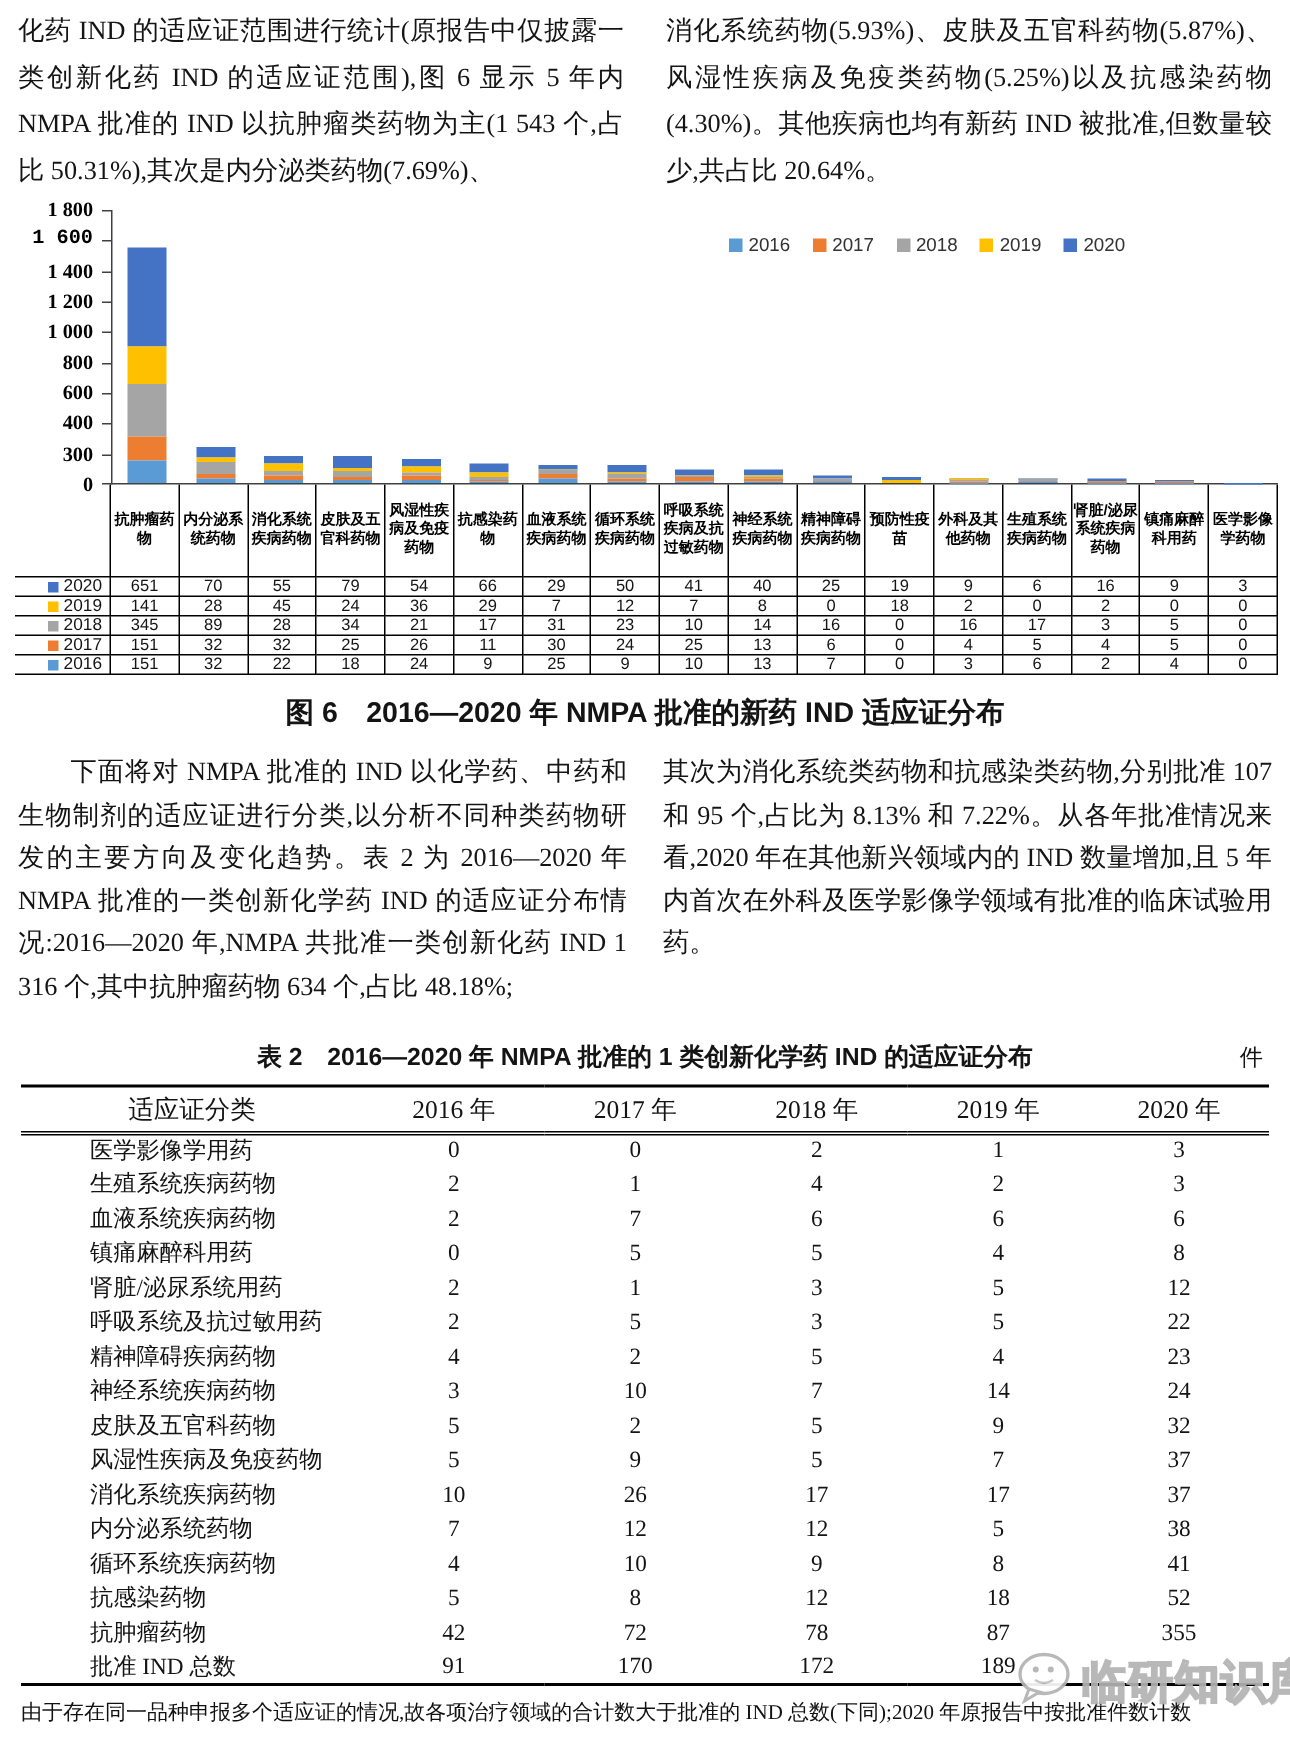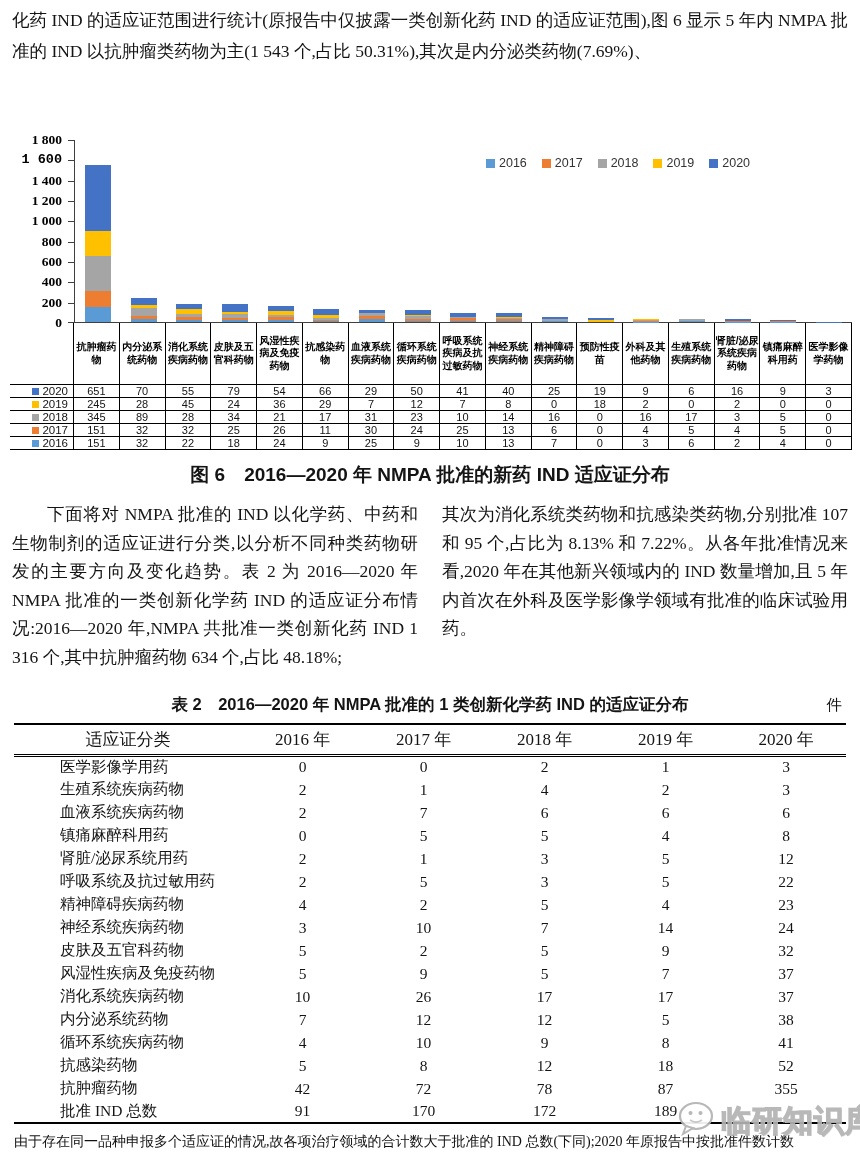--- a/index.html
+++ b/index.html
@@ -72,20 +72,21 @@
   .wm-text { font-family:"Liberation Sans","DejaVu Sans",sans-serif;
     font-weight:bold; font-size:30px; letter-spacing:1px; white-space:nowrap;
     color:#f2f2f2; -webkit-text-stroke:1.3px #b2b2b2;
     text-shadow:1px 1px 0 #d9d9d9; }
 </style>
 </head>
 <body>
 
 <div class="twocol intro">
   <div class="col">化药 IND 的适应证范围进行统计(原报告中仅披露一类创新化药 IND 的适应证范围),图 6 显示 5 年内 NMPA 批准的 IND 以抗肿瘤类药物为主(1 543 个,占比 50.31%),其次是内分泌类药物(7.69%)、</div>
+  <div class="col">消化系统药物(5.93%)、皮肤及五官科药物(5.87%)、风湿性疾病及免疫类药物(5.25%)以及抗感染药物(4.30%)。其他疾病也均有新药 IND 被批准,但数量较少,共占比 20.64%。</div>
 </div>
 
 <div class="chart-wrap">
   <div class="legend" id="legend">
       <div class="lg-item">
         <div class="sw" style="background: rgb(91, 155, 213);"></div>
         <div>2016</div>
       </div>
       <div class="lg-item">
         <div class="sw" style="background: rgb(237, 125, 49);"></div>
@@ -115,21 +116,21 @@
         <div class="ytick" style="top: 53px;">1 200</div>
         <div class="ymark" style="top: 61px;"></div>
         <div class="ytick" style="top: 73.3333px;">1 000</div>
         <div class="ymark" style="top: 81.3333px;"></div>
         <div class="ytick" style="top: 93.6667px;">800</div>
         <div class="ymark" style="top: 101.667px;"></div>
         <div class="ytick" style="top: 114px;">600</div>
         <div class="ymark" style="top: 122px;"></div>
         <div class="ytick" style="top: 134.333px;">400</div>
         <div class="ymark" style="top: 142.333px;"></div>
-        <div class="ytick" style="top: 154.667px;">200</div>
+        <div class="ytick" style="top: 154.667px;">300</div>
         <div class="ymark" style="top: 162.667px;"></div>
         <div class="ytick" style="top: 175px;">0</div>
         <div class="ymark" style="top: 182px;"></div>
       </div>
     <div class="plot" id="plot">
         <div class="slot">
           <div class="seg" style="height: 15.3517px; background: rgb(91, 155, 213);"></div>
           <div class="seg" style="height: 15.3517px; background: rgb(237, 125, 49);"></div>
           <div class="seg" style="height: 35.075px; background: rgb(165, 165, 165);"></div>
           <div class="seg" style="height: 24.9083px; background: rgb(255, 192, 0);"></div>
@@ -286,21 +287,21 @@
       <div class="ct-v">19</div>
       <div class="ct-v">9</div>
       <div class="ct-v">6</div>
       <div class="ct-v">16</div>
       <div class="ct-v">9</div>
       <div class="ct-v">3</div>
       <div class="ct-y">
         <div class="sw2" style="background: rgb(255, 192, 0);"></div>
         <div>2019</div>
       </div>
-      <div class="ct-v">245</div>
+      <div class="ct-v">141</div>
       <div class="ct-v">28</div>
       <div class="ct-v">45</div>
       <div class="ct-v">24</div>
       <div class="ct-v">36</div>
       <div class="ct-v">29</div>
       <div class="ct-v">7</div>
       <div class="ct-v">12</div>
       <div class="ct-v">7</div>
       <div class="ct-v">8</div>
       <div class="ct-v">0</div>

